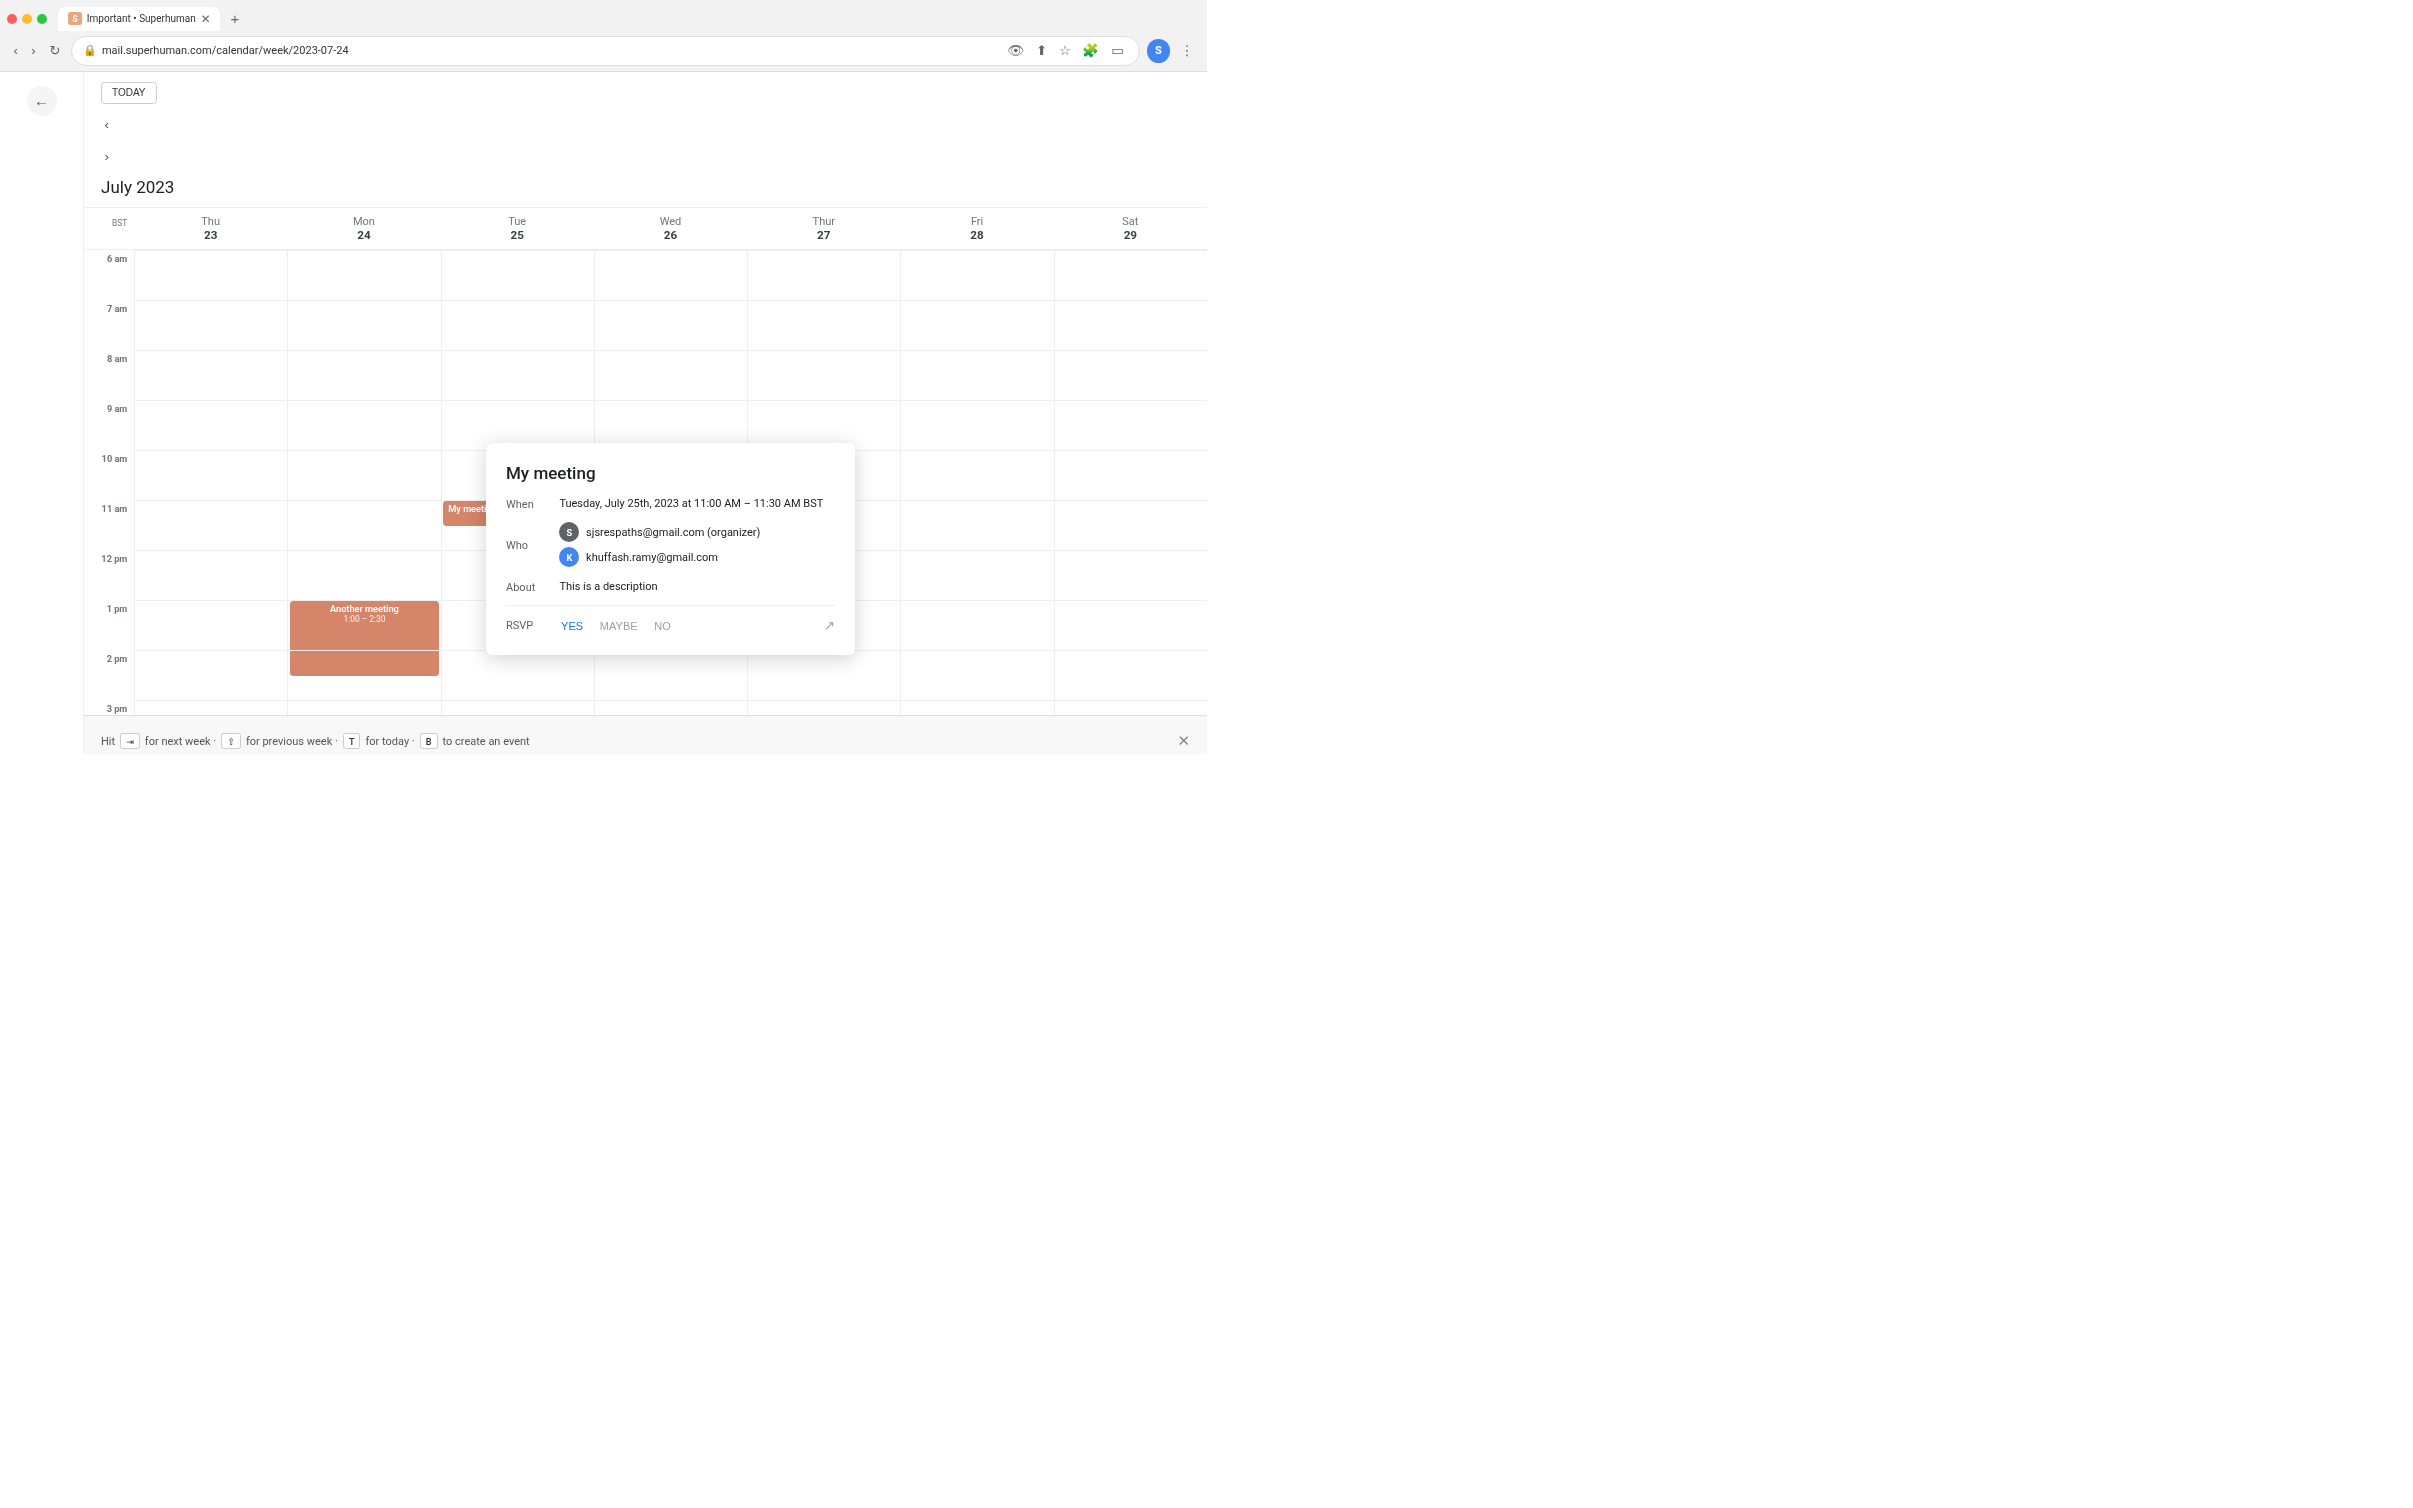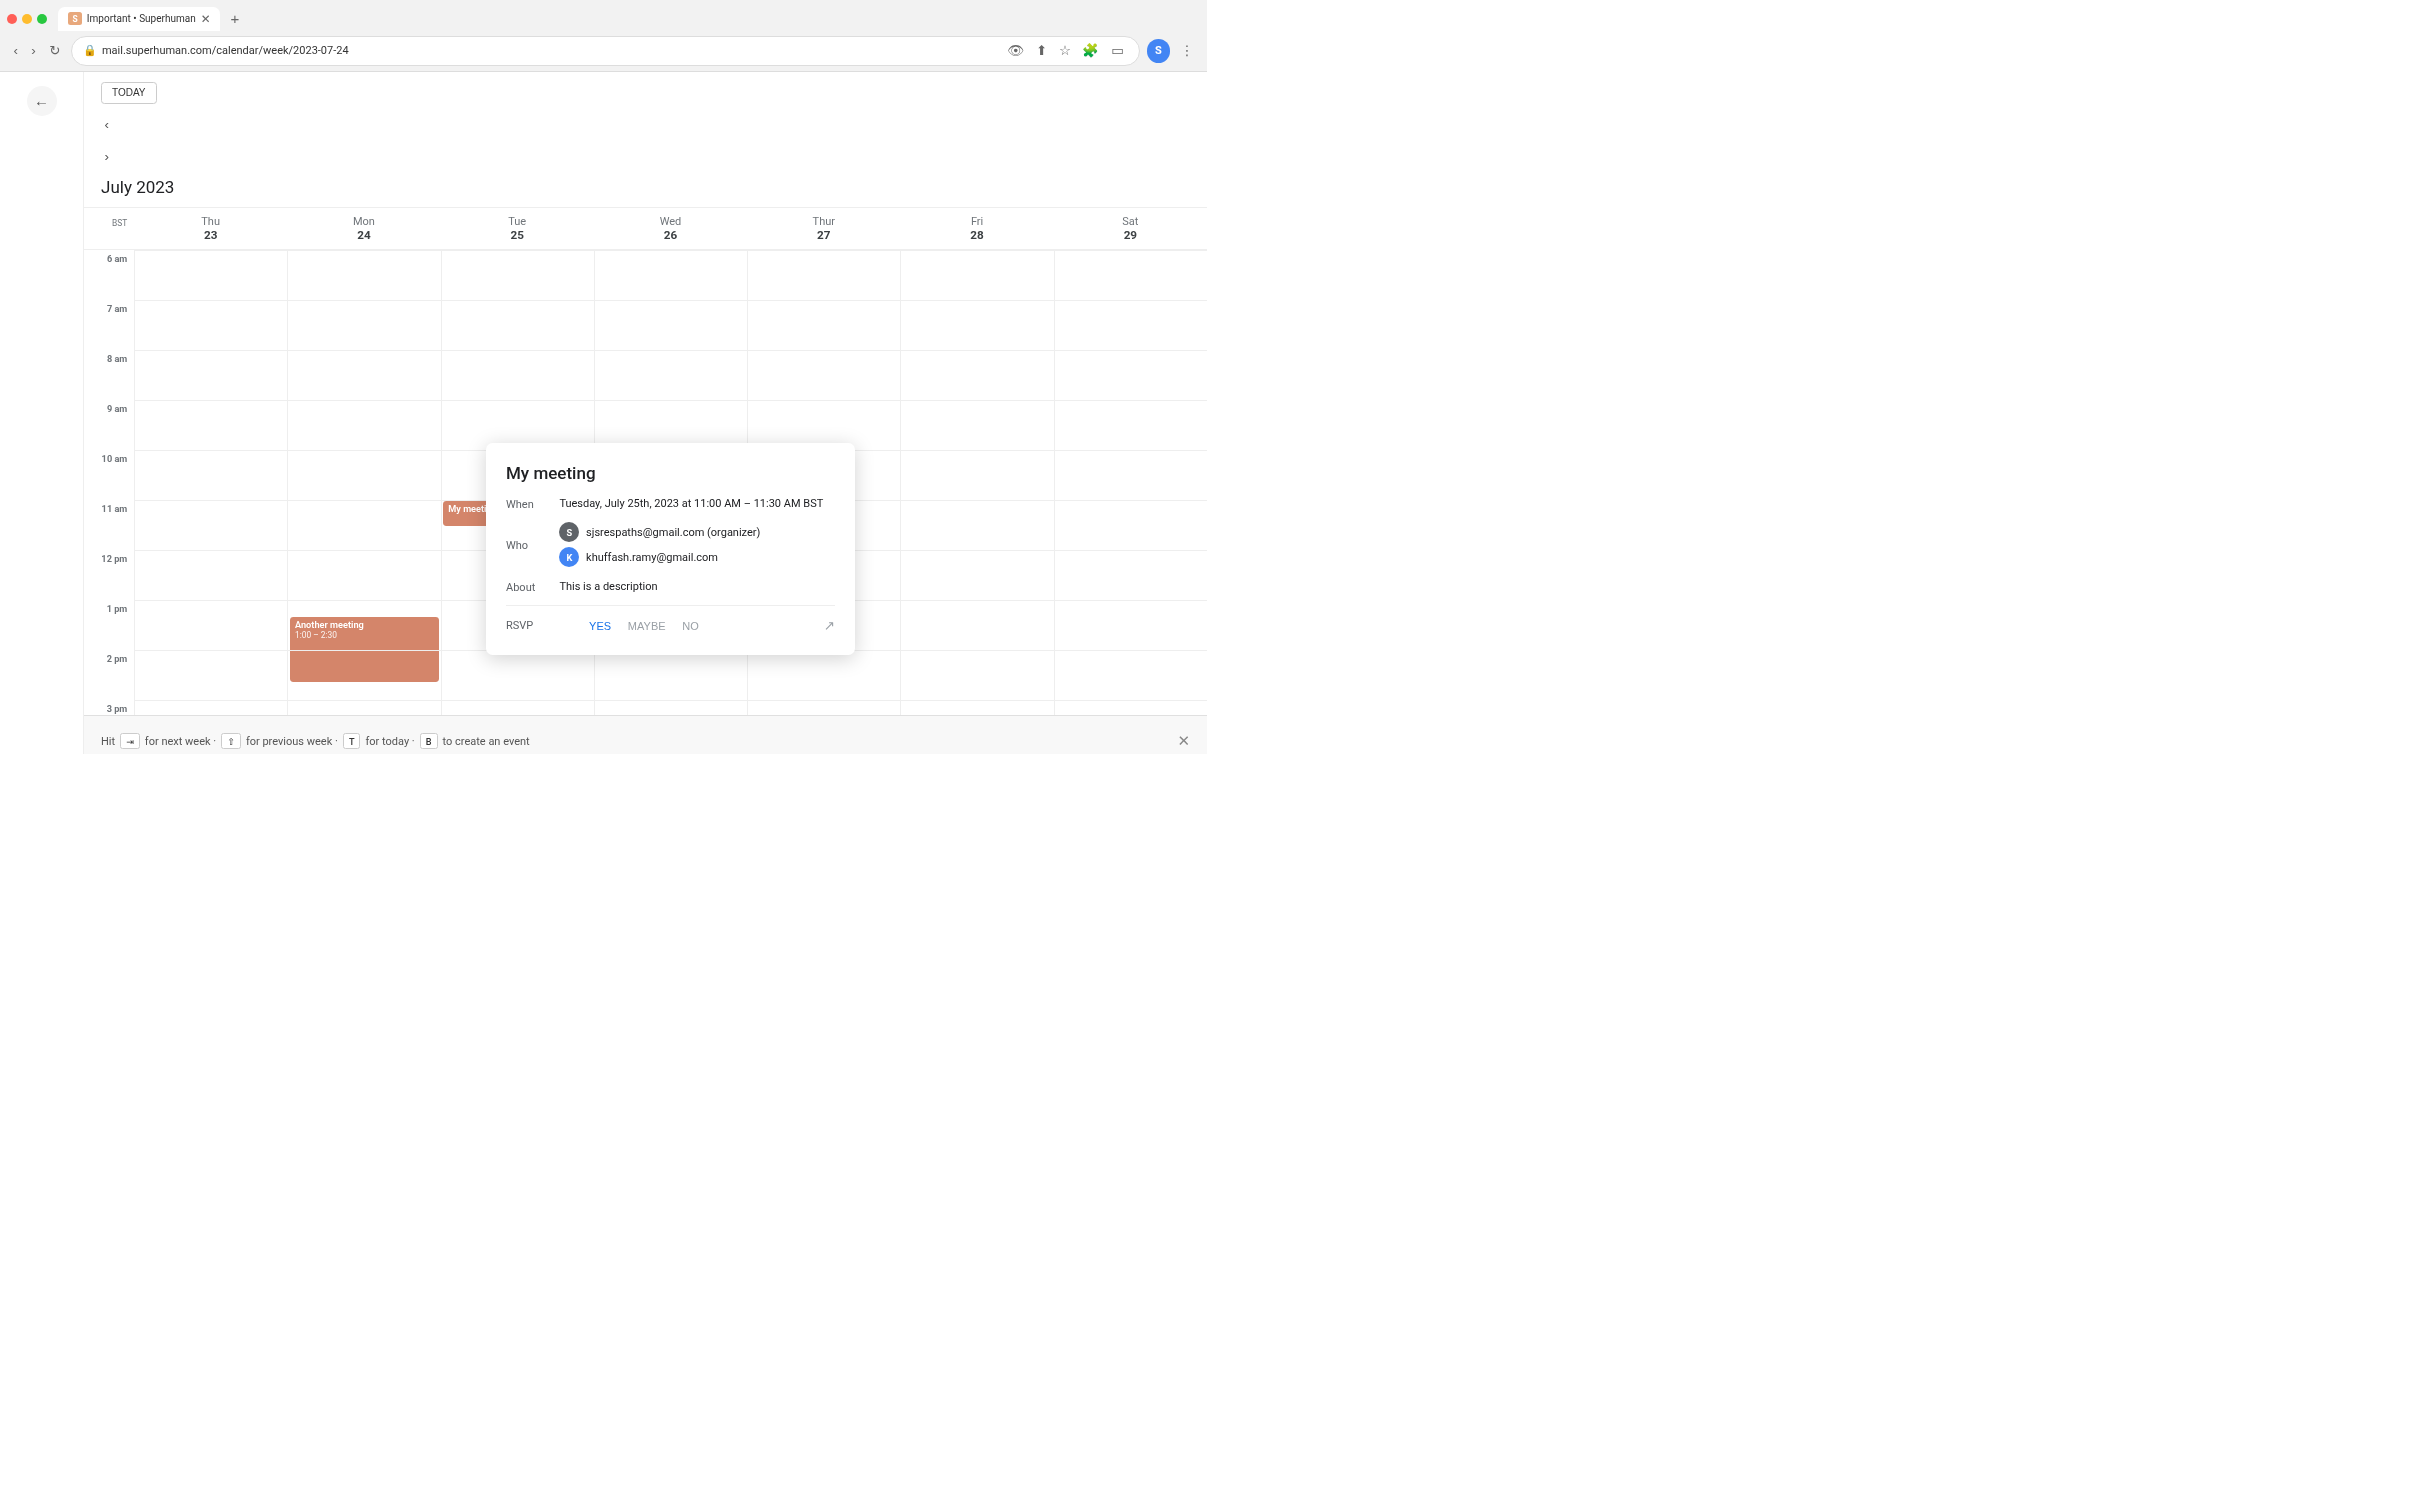--- a/index.html
+++ b/index.html
@@ -300,21 +300,21 @@
       font-size: 11px;
       color: #5f6368;
       min-width: 40px;
     }
     .rsvp-btn {
       border: none; background: none;
       font-size: 11px; font-weight: 500;
       cursor: pointer;
       padding: 3.4px 1.7px;
     }
-    .rsvp-btn.yes { color: #1a73e8; margin-left: 28px; }
+    .rsvp-btn.yes { color: #1a73e8; }
     .rsvp-btn.maybe { color: #9aa0a6; }
     .rsvp-btn.no { color: #9aa0a6; }
     .external-link-btn {
       margin-left: auto;
       background: none; border: none;
       color: #9aa0a6; cursor: pointer; font-size: 13.4px;
     }
 
     
     .bottom-bar {
@@ -492,21 +492,21 @@
         <div class="time-row-cell"></div>
         <div class="time-row-cell"></div>
         <div class="time-row-cell"></div>
         <div class="time-row-cell"></div>
         <div class="time-row-cell"></div>
         <div class="time-row-cell"></div>
 
         <div class="time-label">1 pm</div>
         <div class="time-row-cell"></div>
         <div class="time-row-cell" style="position:relative;">
-          <div class="event-block salmon" style="top:16px; height:65px;">
+          <div class="event-block salmon" style="top:0; height:75px;text-align:center;">
             <div class="event-name">Another meeting</div>
             <div class="event-time">1:00 – 2:30</div>
           </div>
         </div>
         <div class="time-row-cell"></div>
         <div class="time-row-cell"></div>
         <div class="time-row-cell"></div>
         <div class="time-row-cell"></div>
         <div class="time-row-cell"></div>
 

